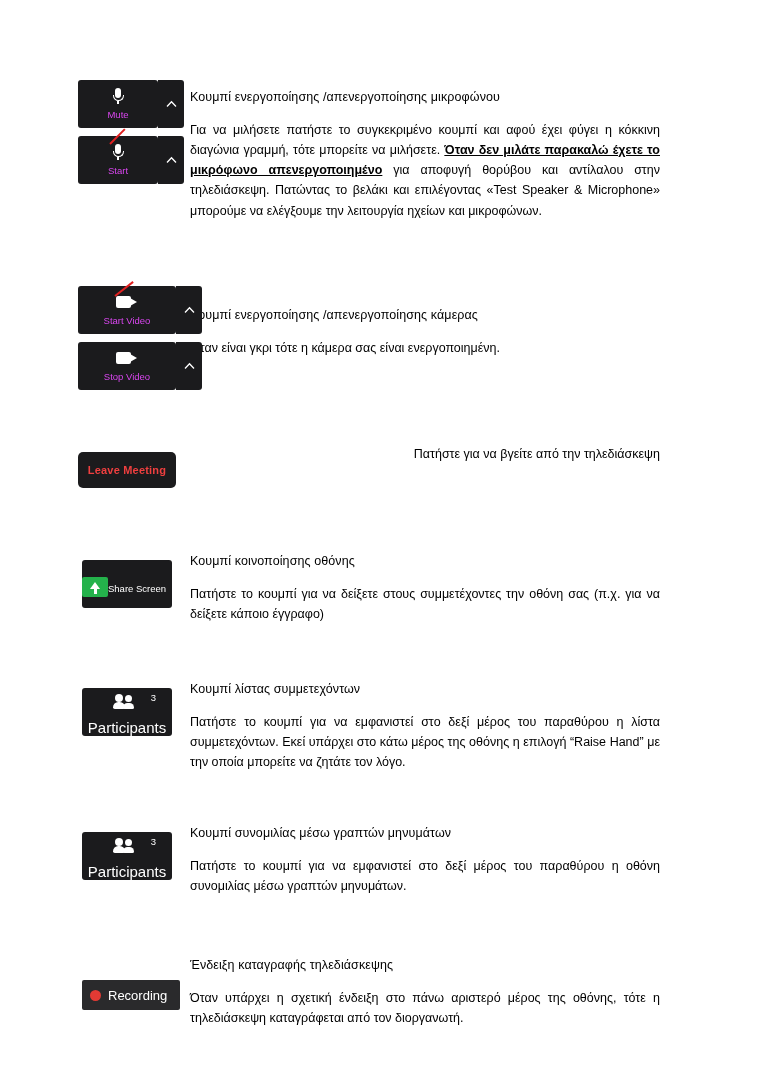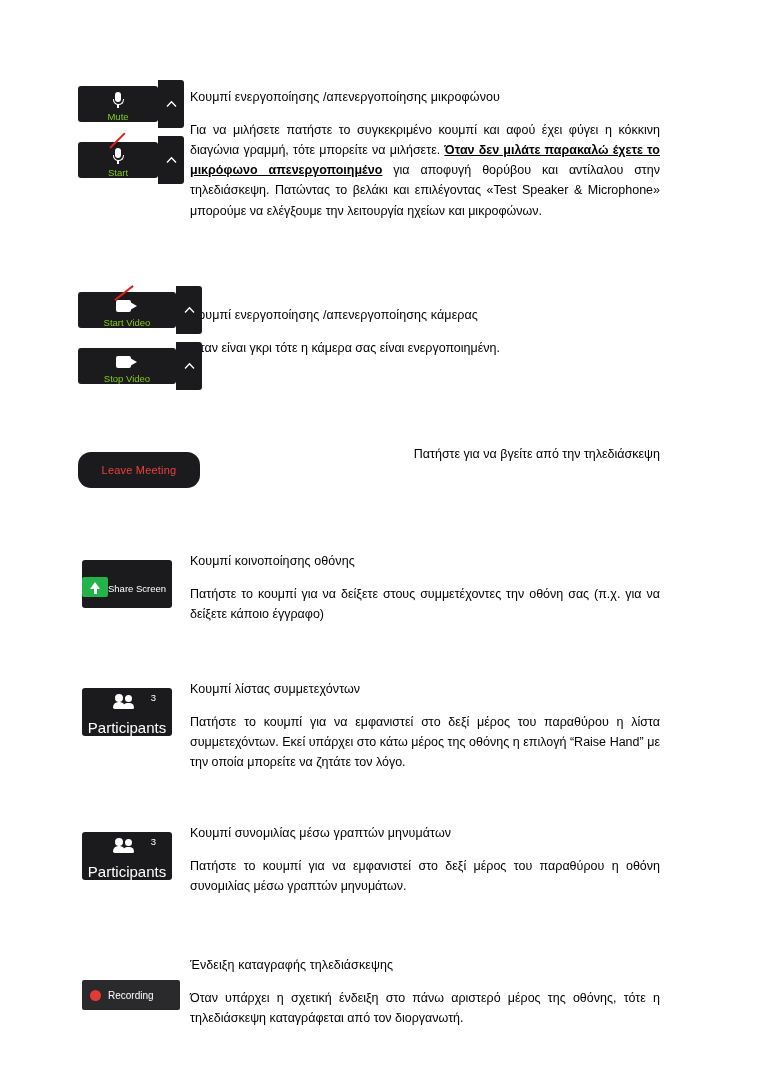--- a/index.html
+++ b/index.html
@@ -67,23 +67,23 @@
   }
 
   p.body .ul {
     text-decoration: underline;
     font-weight: bold;
   }
 
   
   .zbtn {
     background: #1b1b1d;
-    color: #84cc16;
+    color: #d946ef;
     width: 80px;
-    height: 36px;
+    height: 48px;
     border-radius: 3px;
     display: flex;
     flex-direction: column;
     align-items: center;
     justify-content: flex-start;
     padding-top: 4px;
     position: relative;
   }
   .zbtn.wide { width: 98px; }
   .zbtn .glyph {
@@ -166,25 +166,25 @@
     position: absolute; left: -1px; top: 0px;
     width: 23px; height: 2px;
     background: #e02020;
     transform: rotate(-38deg);
     transform-origin: left center;
   }
 
   
   .leave {
     background: #1b1b1d;
-    width: 122px; height: 36px;
-    border-radius: 13px;
+    width: 98px; height: 36px;
+    border-radius: 5px;
     display: flex; align-items: center; justify-content: center;
     color: #ef3f3f;
-    font-weight: normal;
+    font-weight: bold;
     font-size: 11px;
     letter-spacing: 0.2px;
   }
 
   
   .share {
     background: #1b1b1d;
     width: 90px; height: 48px;
     border-radius: 3px;
     display: flex; flex-direction: row; align-items: center;
@@ -249,21 +249,21 @@
     width: 98px; height: 30px;
     border-radius: 2px;
     display: flex; align-items: center;
     padding-left: 8px;
     gap: 7px;
   }
   .rec .dot {
     width: 11px; height: 11px; border-radius: 50%;
     background: #e23a34;
   }
-  .rec .lbl { color: #ffffff; font-size: 10px; }
+  .rec .lbl { color: #ffffff; font-size: 13px; }
 </style>
 </head>
 <body>
 
 <div class="page">
   <div class="rows">
 
     <div class="row" style="min-height:192px;">
       <div class="icon-col">
         <div class="pairwrap">

